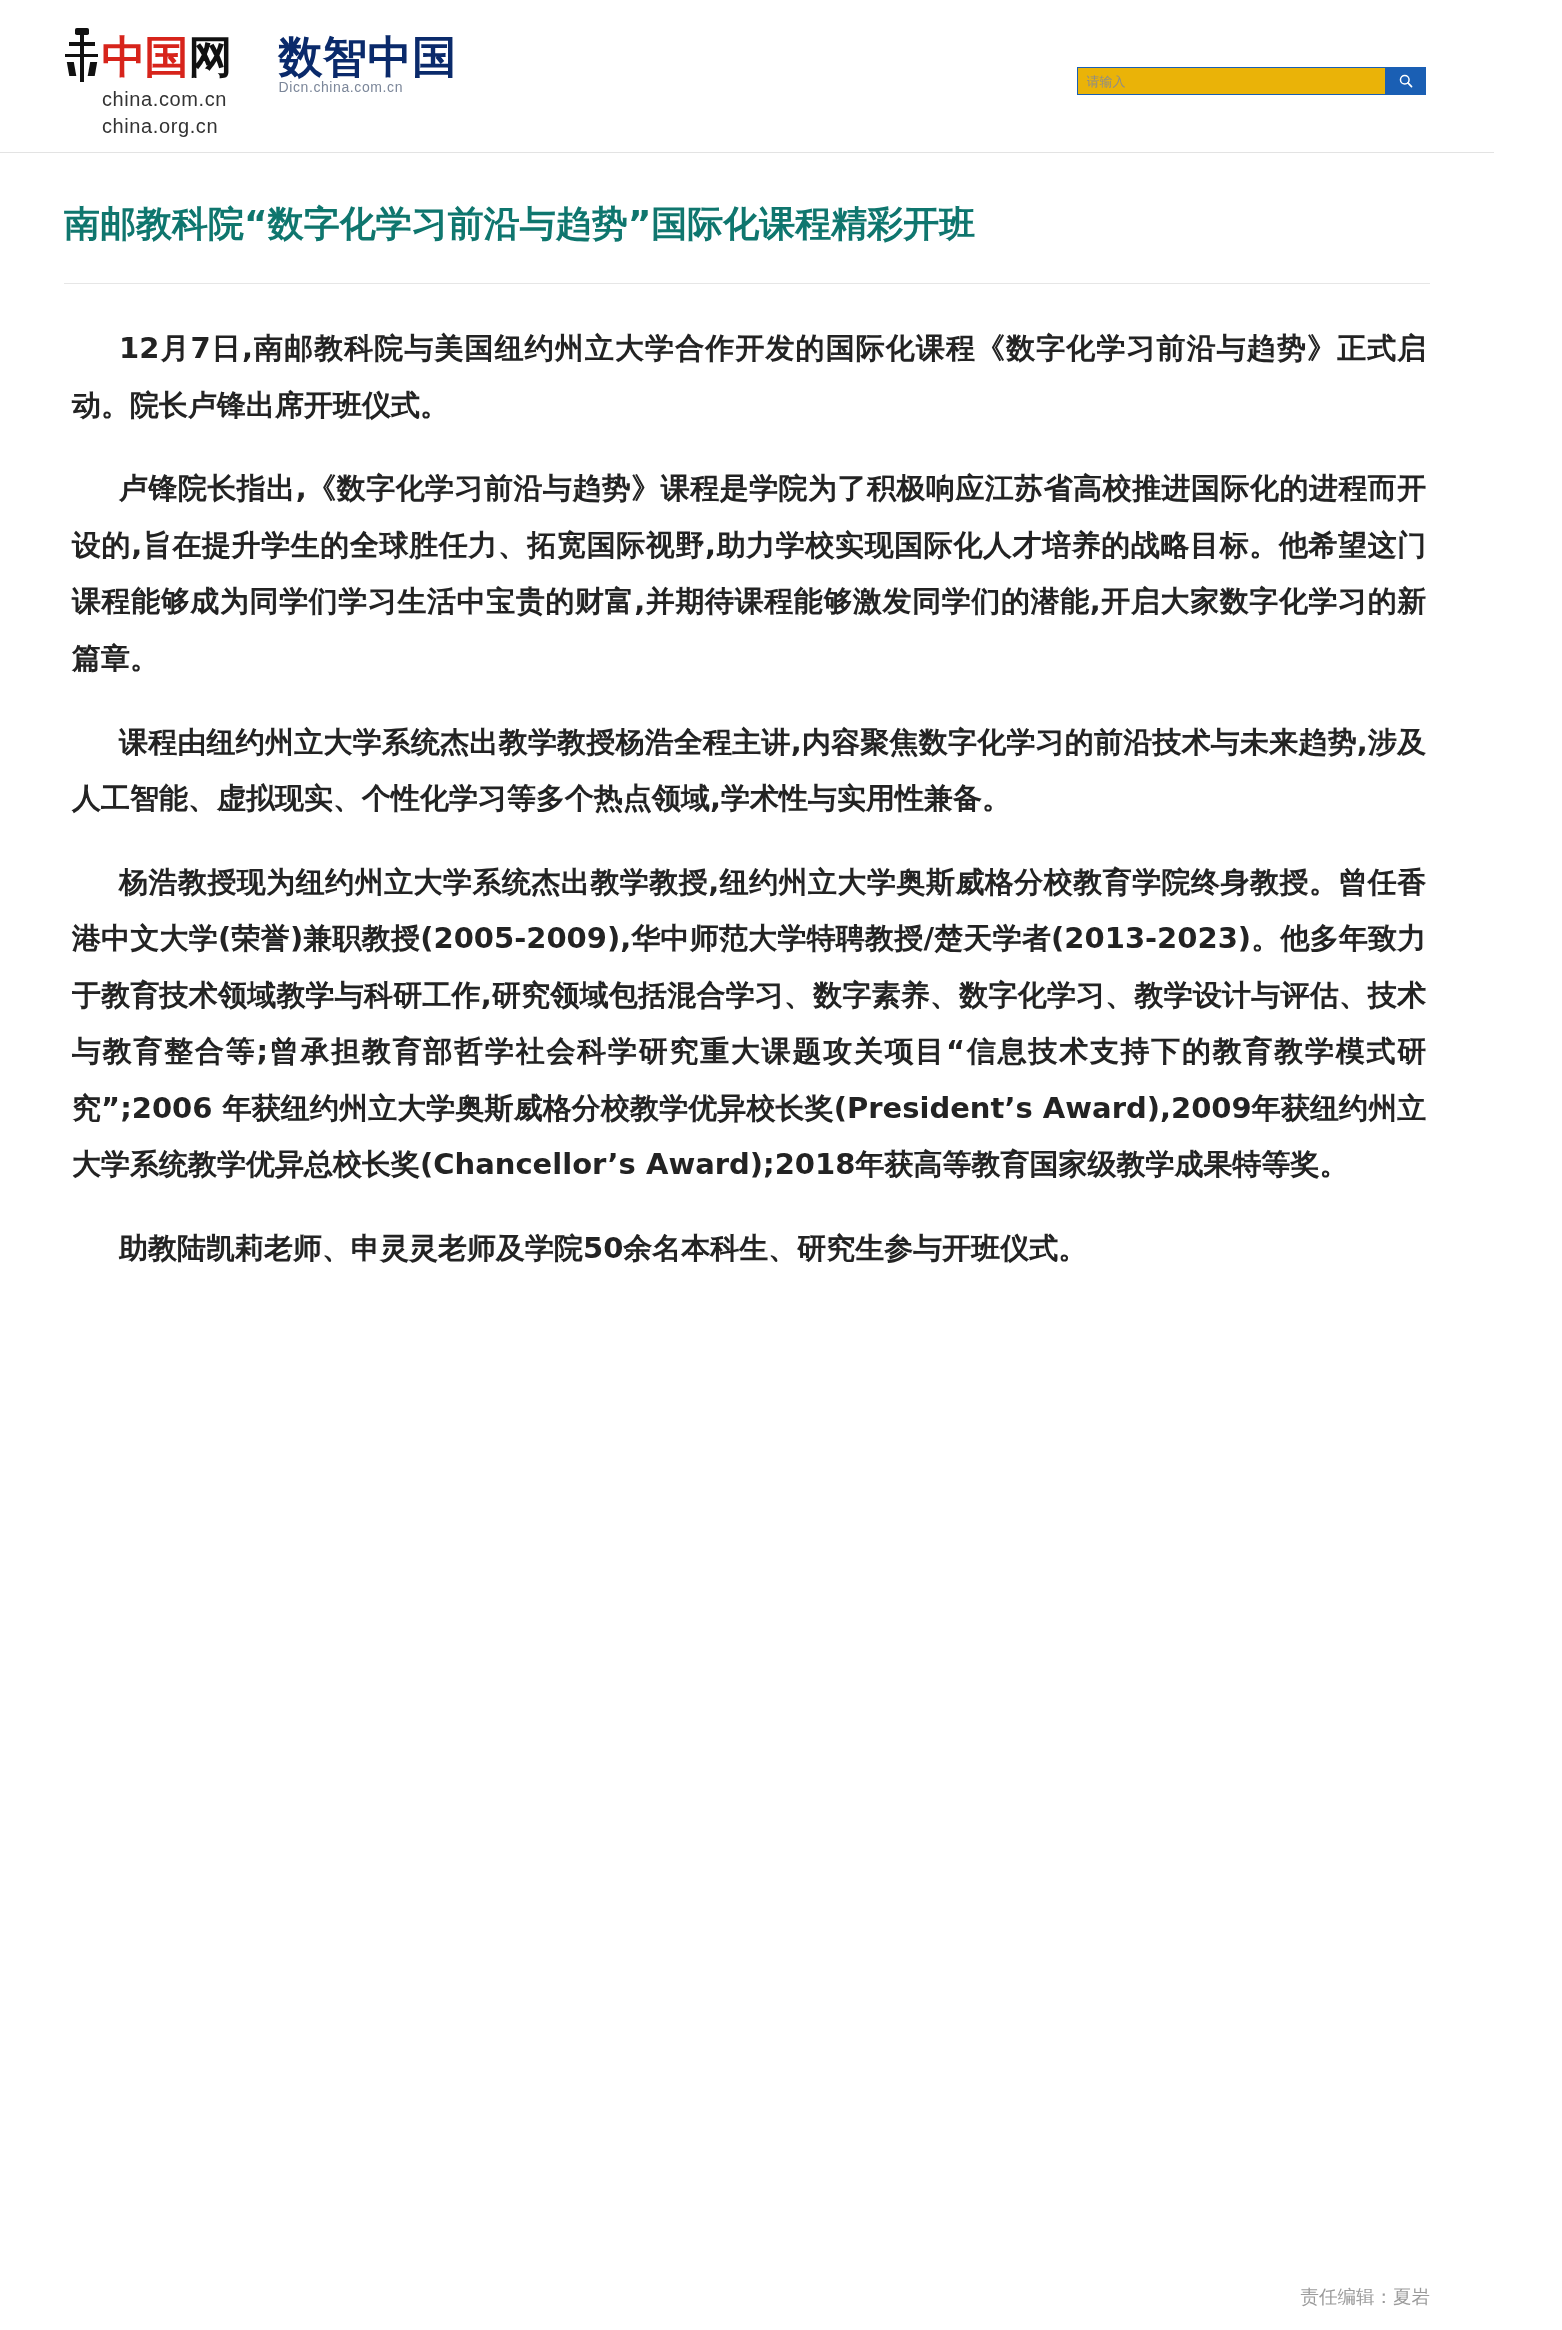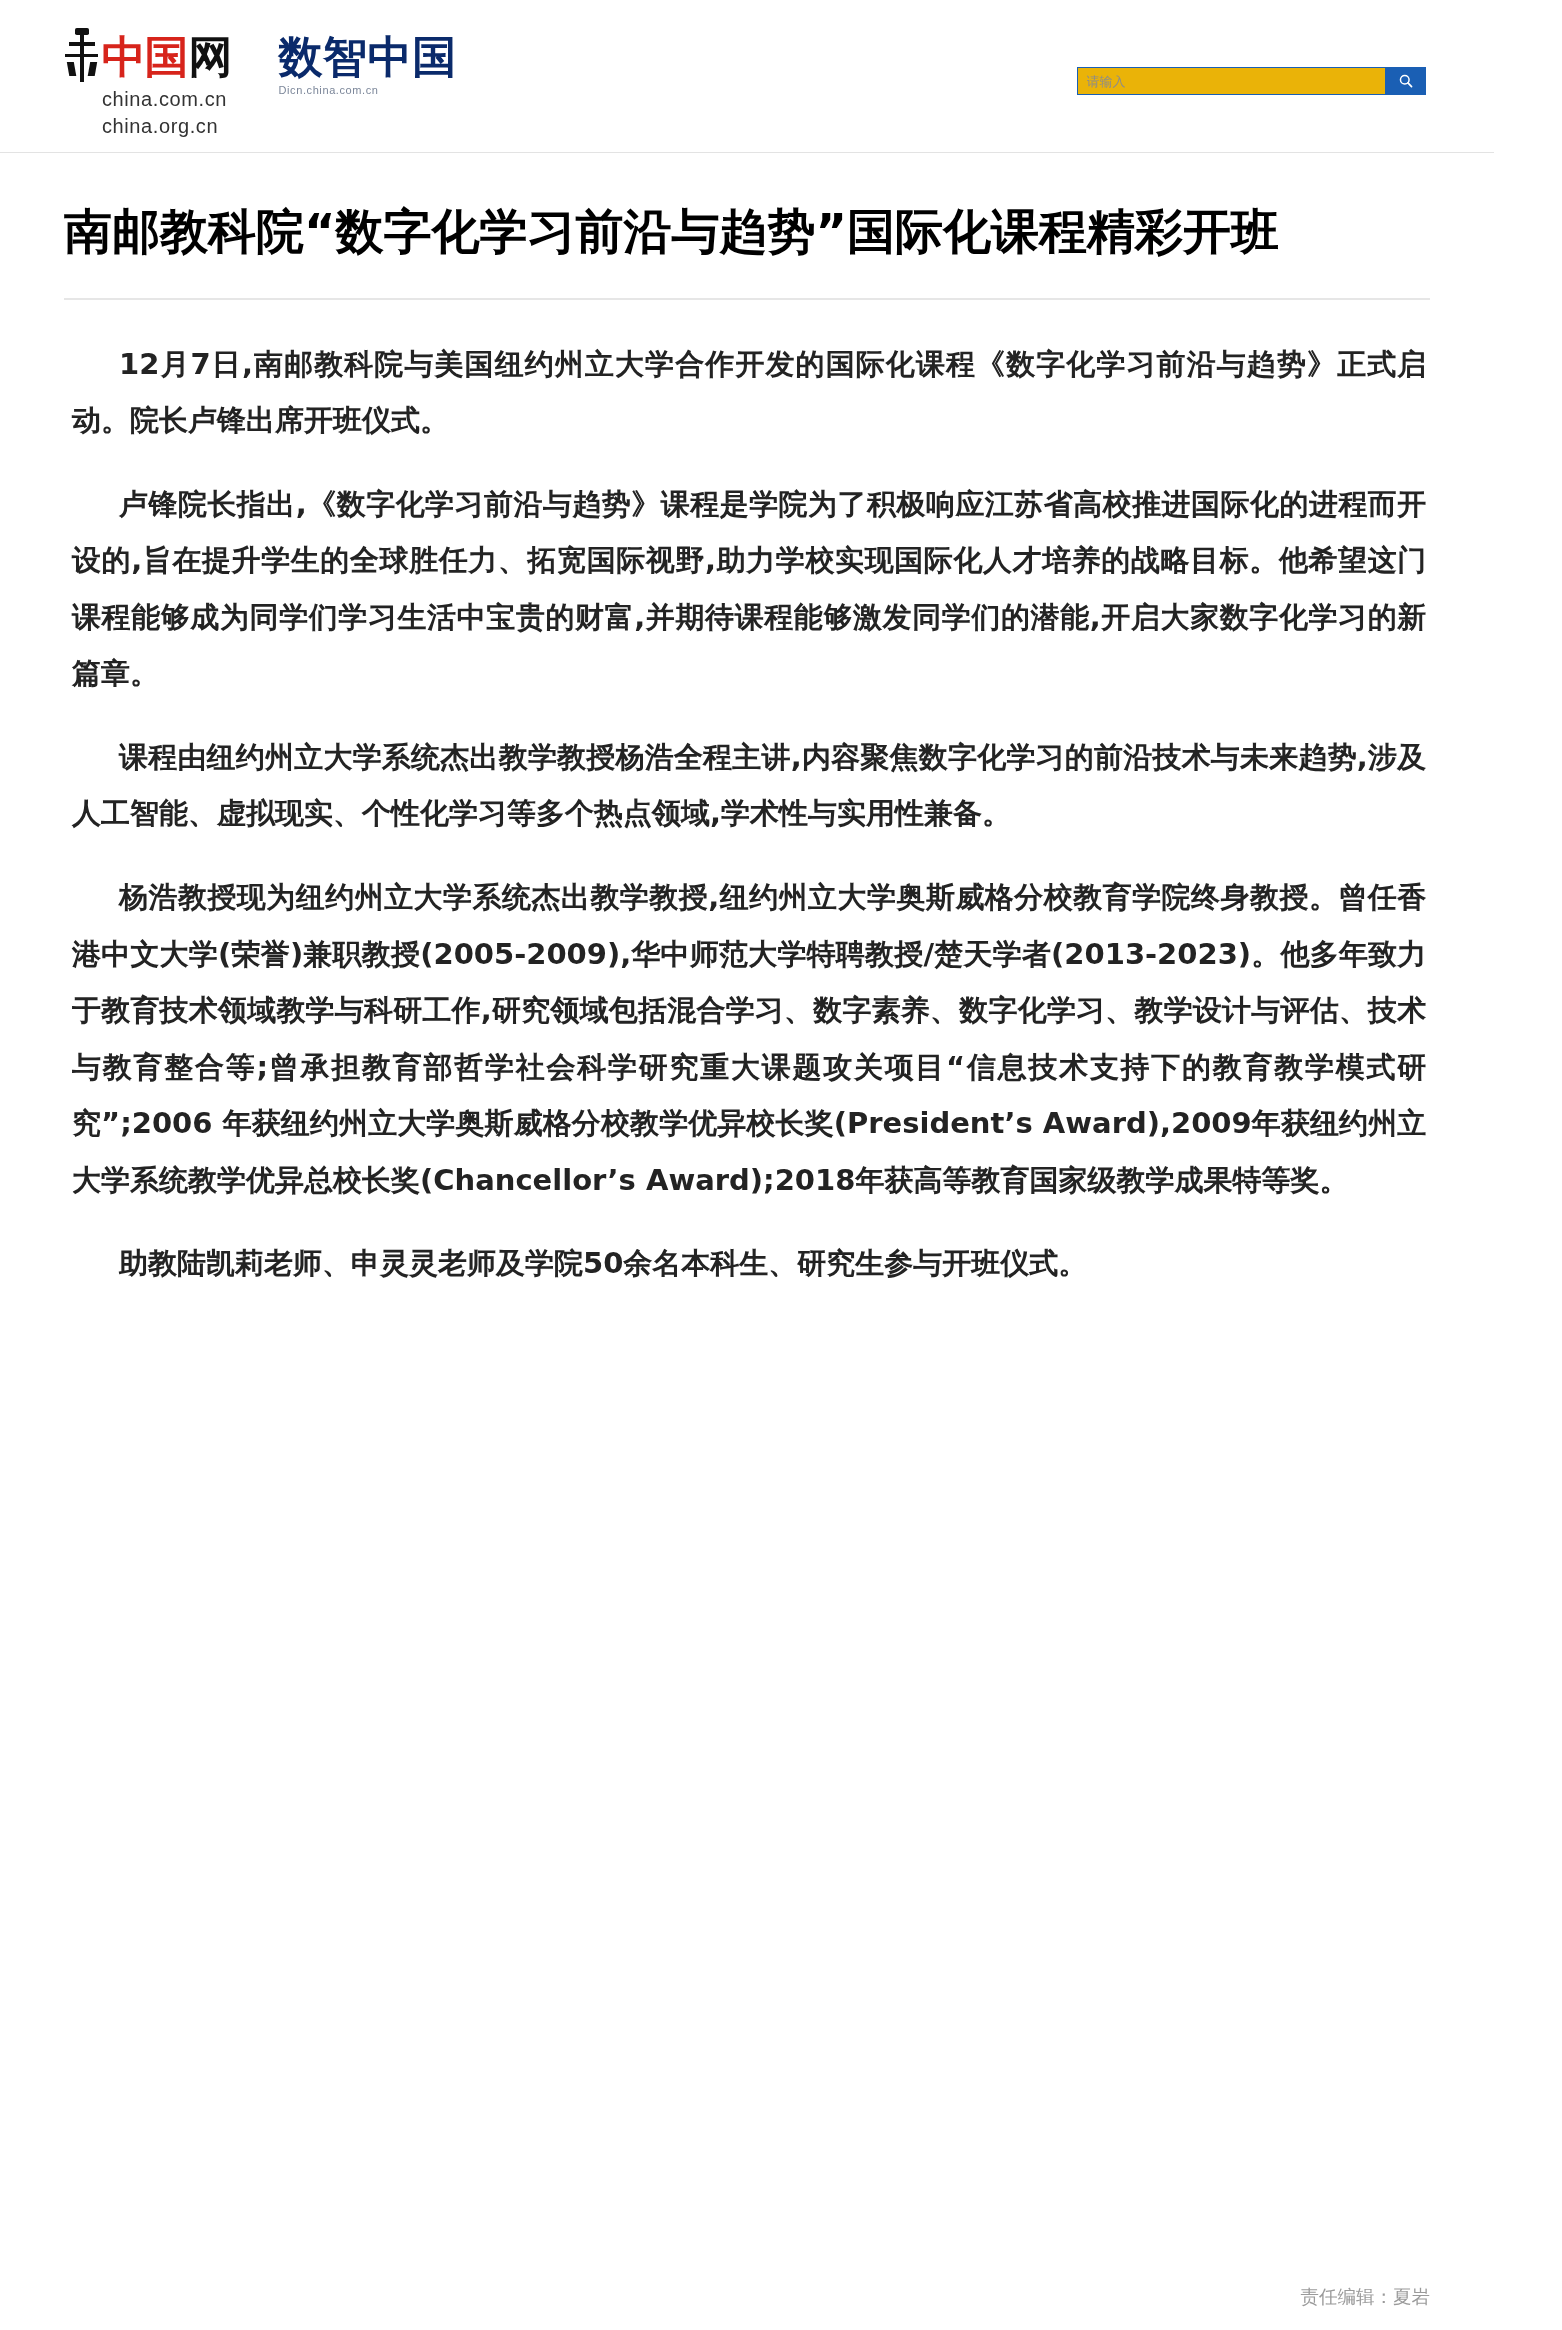--- a/index.html
+++ b/index.html
@@ -134,22 +134,21 @@
   }
   .logo-sub-main {
     font-size: 44px;
     font-weight: 700;
     color: #0a2a6b;
     line-height: 1;
     letter-spacing: 0.6px;
     font-family: "DejaVu Sans", "Liberation Sans", sans-serif;
   }
   .logo-sub-url {
-    margin-top: 5px;
-    font-size: 11px;
+    font-size: 14px;
     color: #7b8699;
     letter-spacing: 0.6px;
   }
 
   .search-area {
     position: absolute;
     right: 68px;
     top: 67px;
     display: flex;
     align-items: stretch;
@@ -181,24 +180,24 @@
   }
   .search-btn svg { display: block; }
 
   
   .article {
     padding: 0 64px;
     box-sizing: border-box;
   }
   .title {
     margin: 48px 0 0 0;
-    font-size: 48px;
+    font-size: 36px;
     line-height: 1.28;
     font-weight: 700;
-    color: #000000;
+    color: #0f766e;
     letter-spacing: 0px;
     font-family: "DejaVu Sans", "Liberation Sans", sans-serif;
   }
   .meta {
     margin-top: 34px;
     font-size: 21px;
     color: #8e8e8e;
     display: flex;
     align-items: center;
     font-family: "Liberation Sans", "DejaVu Sans", sans-serif;

